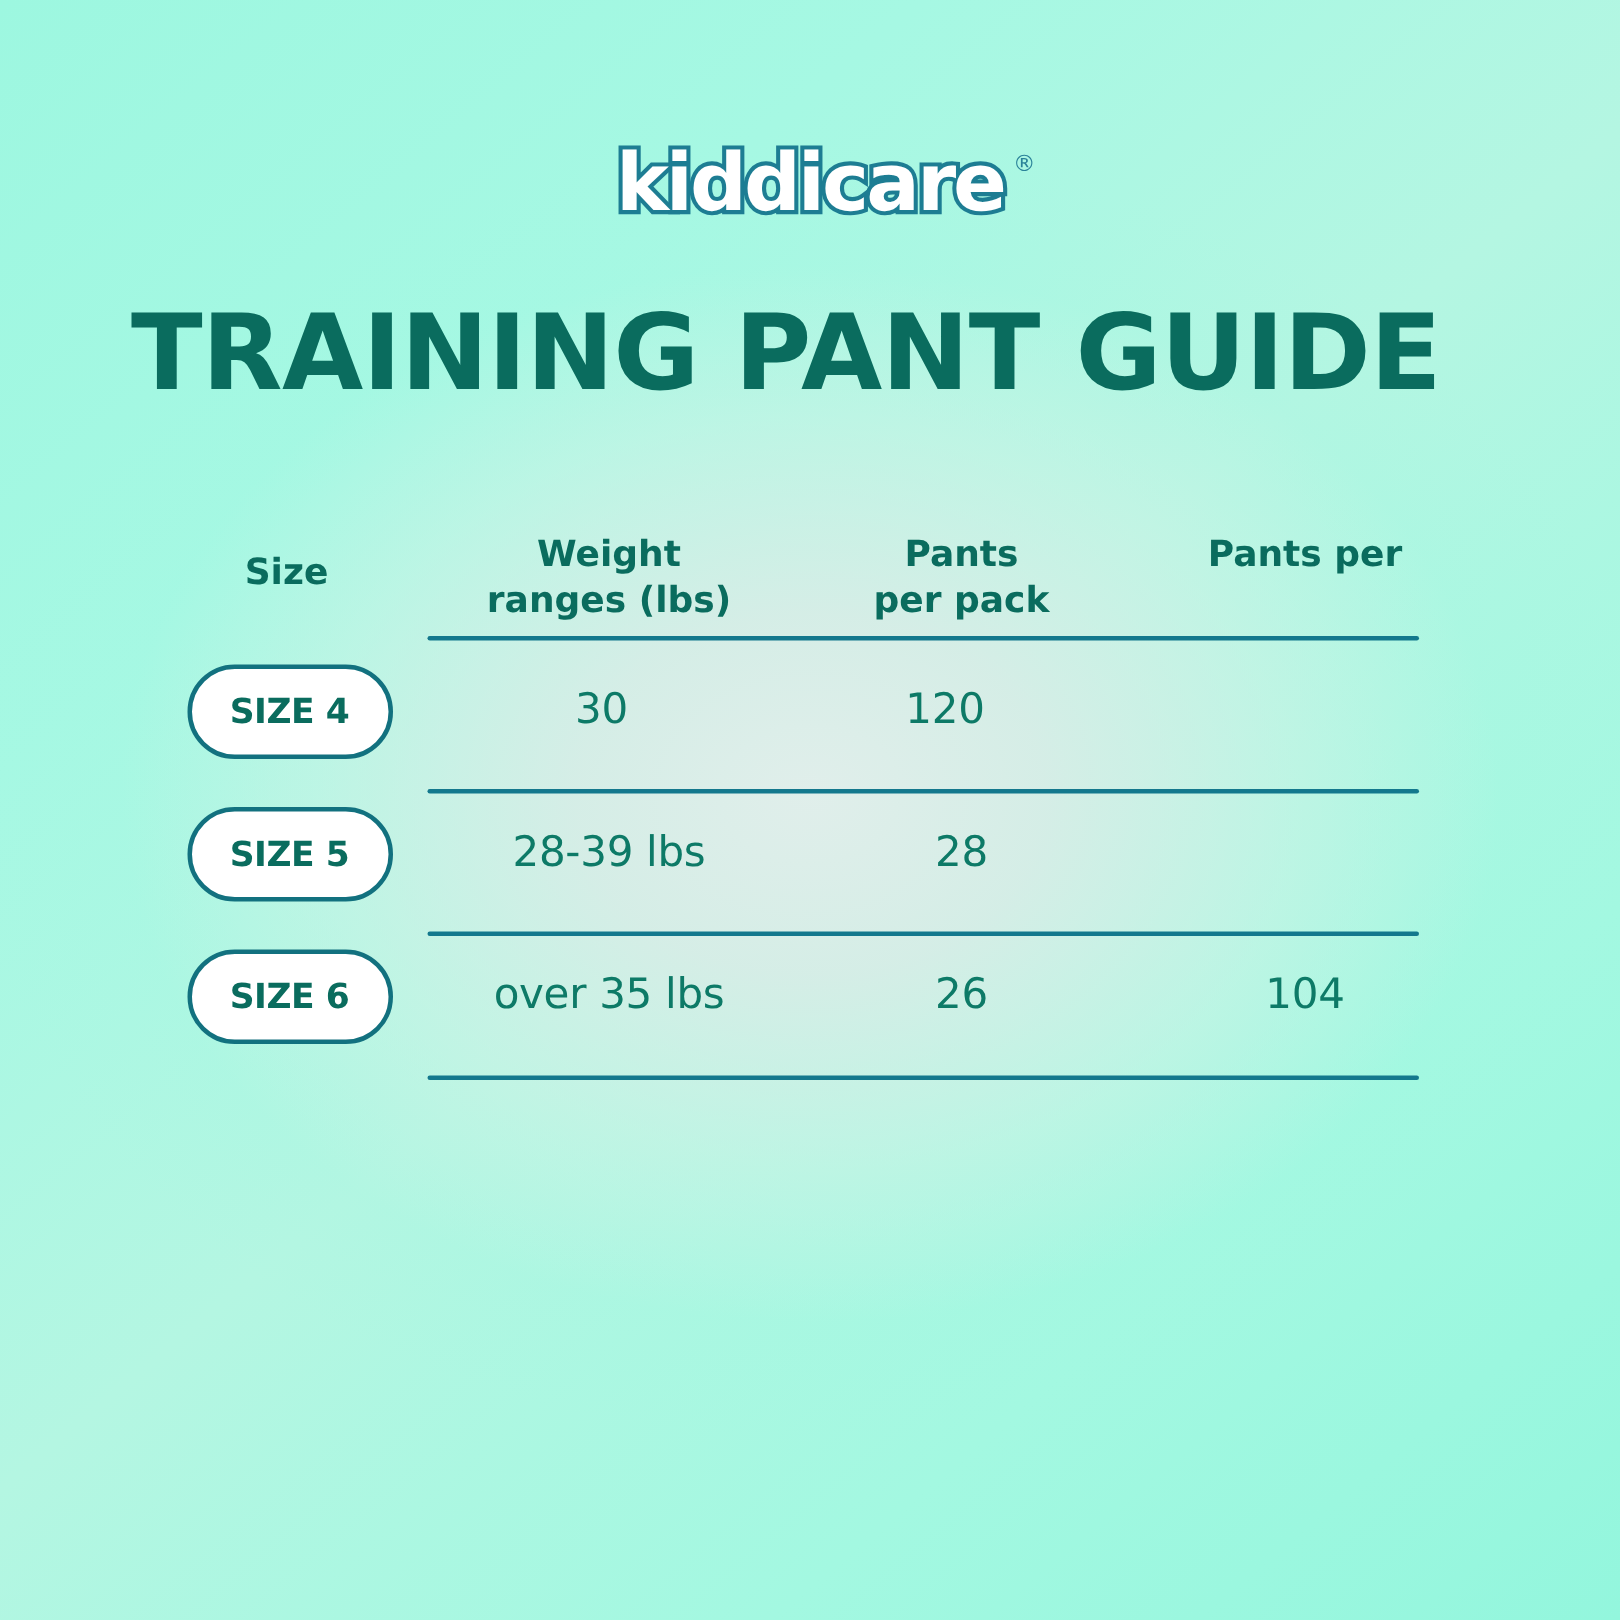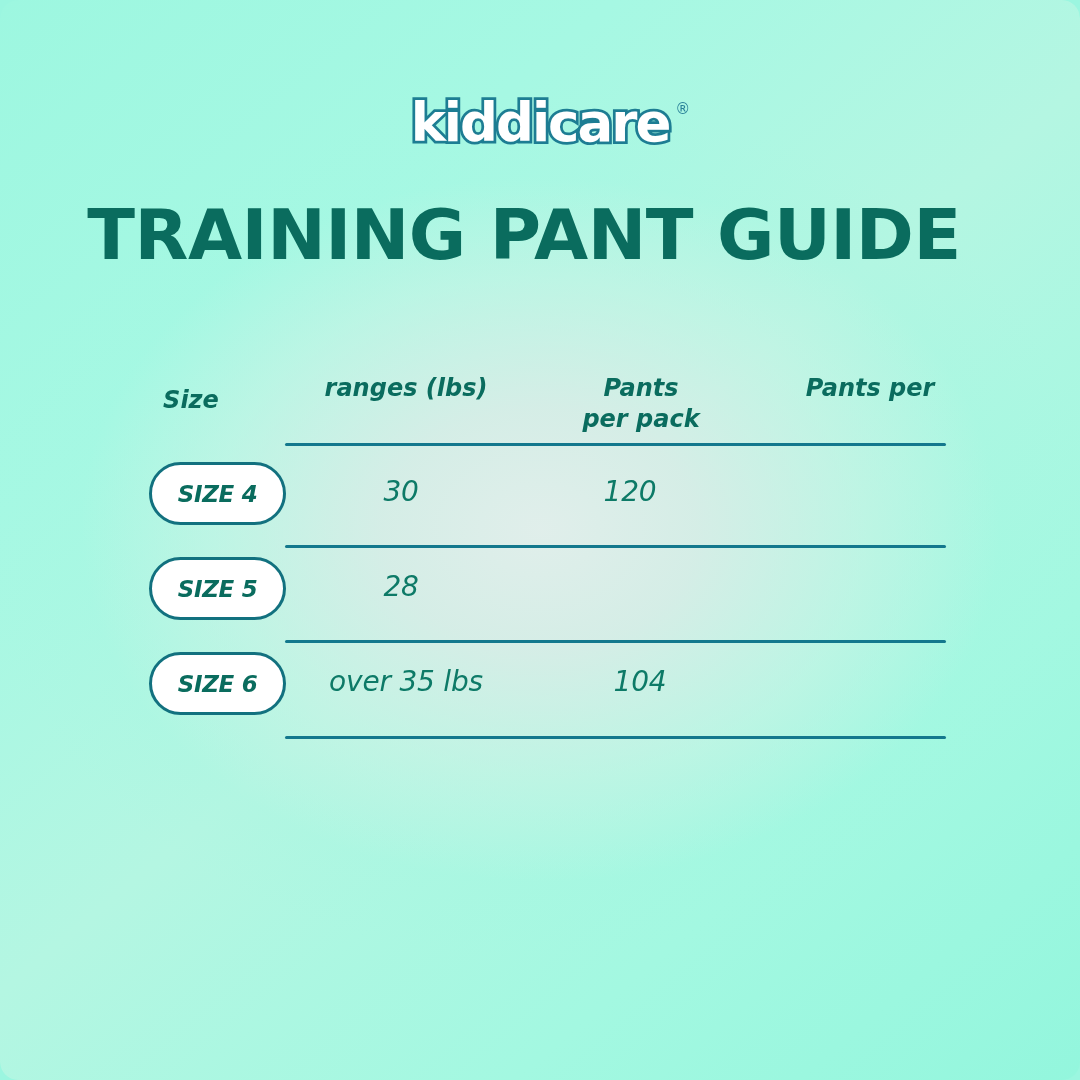--- a/index.html
+++ b/index.html
@@ -1,15 +1,15 @@
 <!DOCTYPE html>
 <html><head>
 <meta charset="utf-8">
 <style>
-  * { box-sizing: border-box; margin: 0; padding: 0; border-radius: 18px; }
+  * { box-sizing: border-box; margin: 0; padding: 0; }
 
   html, body {
     width: 1080px;
     height: 1080px;
     overflow: hidden;
   }
 
   body {
     font-family: "Liberation Sans", sans-serif;
     background: #9bf6e0;
@@ -89,24 +89,23 @@
     font-size: 70px;
     font-weight: bold;
     letter-spacing: -0.5px;
     color: #0a6c5e;
     line-height: 1.04;
   }
 
   
   #size-table {
     position: absolute;
-    top: 359px;
+    top: 340px;
     left: 96px;
     width: 888px;
-    font-style: italic;
   }
 
   .trow {
     display: flex;
     align-items: flex-start;
     position: relative;
   }
 
   
   .c-size   { width: 190px; flex: 0 0 190px; }
@@ -152,21 +151,21 @@
     color: #0d7a67;
     text-align: center;
     line-height: 1;
     padding-top: 30px;
     letter-spacing: -0.2px;
   }
 
   
   .pill-wrap {
     display: flex;
-    justify-content: flex-end;
+    justify-content: center;
     padding-left: 4px;
     padding-top: 14px;
   }
 
   .pill {
     width: 137px;
     height: 63px;
     border: 3px solid #12717f;
     border-radius: 40px;
     background: #ffffff;
@@ -193,20 +192,21 @@
   </div>
 
   <div id="page-title">TRAINING PANT GUIDE</div>
 
   <div id="size-table">
 
     <div class="trow" id="header-row">
       <div class="hcell c-size">Size</div>
 
       <div class="hcell c-weight">
+        <div>Weight</div>
         <div>ranges (lbs)</div>
       </div>
 
       <div class="hcell c-pack">
         <div>Pants</div>
         <div>per pack</div>
       </div>
 
       <div class="hcell c-bundle">
         <div>Pants per</div>
@@ -218,28 +218,30 @@
         <div class="pill">SIZE 4</div>
       </div>
       <div class="dcell c-pack">30</div>
       <div class="dcell c-bundle">120</div>
     </div>
 
     <div class="trow drow">
       <div class="c-size pill-wrap">
         <div class="pill">SIZE 5</div>
       </div>
+      <div class="dcell c-weight">28-39 lbs</div>
       <div class="dcell c-pack">28</div>
     </div>
 
     <div class="trow drow">
       <div class="c-size pill-wrap">
         <div class="pill">SIZE 6</div>
       </div>
       <div class="dcell c-weight">over 35 lbs</div>
+      <div class="dcell c-pack">26</div>
       <div class="dcell c-bundle">104</div>
     </div>
 
     <div class="rule" id="rule-head"></div>
     <div class="rule" id="rule-r1"></div>
     <div class="rule" id="rule-r2"></div>
     <div class="rule" id="rule-r3"></div>
 
   </div>
 </div>

